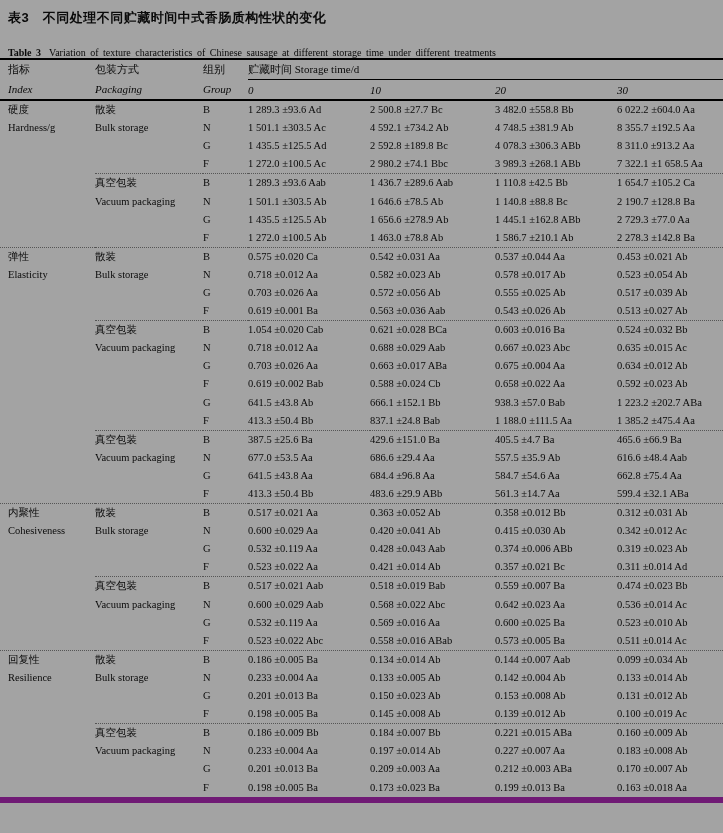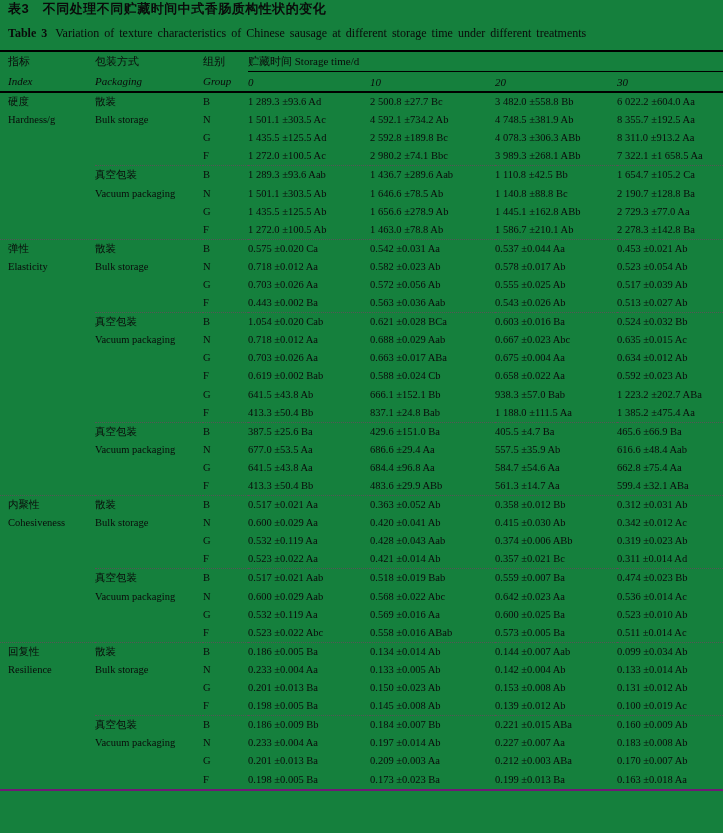--- a/index.html
+++ b/index.html
@@ -1,45 +1,46 @@
 <!DOCTYPE html>
 <html><head>
 <meta charset="utf-8">
 <style>
   html, body { margin: 0; padding: 0; background: #fff; }
   .page {
     width: 723px; height: 833px;
-    background: #15803d;
+    background: #a3a3a3;
     color: #0a0a0a;
     font-family: "Liberation Serif", serif;
     box-sizing: border-box;
+    padding-top: 9px;
     overflow: hidden;
   }
   .title-zh {
     font-family: "Liberation Sans", sans-serif;
     font-weight: bold;
     font-size: 13px;
     padding-left: 8px;
     letter-spacing: 0.5px;
   }
   .title-en {
     font-family: "Liberation Serif", serif;
-    font-size: 12px;
+    font-size: 10px;
     padding-left: 8px;
-    margin-top: 8px;
+    margin-top: 20px;
     word-spacing: 2px;
   }
   .title-en .lbl { font-weight: bold; margin-right: 8px; }
   table.tex {
-    margin-top: 9px;
+    margin-top: 0;
     width: 723px;
     table-layout: fixed;
     border-collapse: collapse;
     border-top: 2px solid #000;
-    border-bottom: 2px solid #701a75;
+    border-bottom: 6px solid #701a75;
   }
   table.tex th, table.tex td {
     font-weight: normal;
     text-align: left;
     vertical-align: middle;
     padding: 0;
     white-space: nowrap;
     overflow: hidden;
   }
   table.tex th:first-child, table.tex td:first-child { padding-left: 8px; }
@@ -201,21 +202,21 @@
           <td>G</td>
           <td>0.703 ±0.026 Aa</td>
           <td>0.572 ±0.056 Ab</td>
           <td>0.555 ±0.025 Ab</td>
           <td>0.517 ±0.039 Ab</td>
         </tr>
         <tr>
           <td></td>
           <td></td>
           <td>F</td>
-          <td>0.443 ±0.002 Ba</td>
+          <td>0.619 ±0.001 Ba</td>
           <td>0.563 ±0.036 Aab</td>
           <td>0.543 ±0.026 Ab</td>
           <td>0.513 ±0.027 Ab</td>
         </tr>
         <tr class="sep-part">
           <td></td>
           <td>真空包装</td>
           <td>B</td>
           <td>1.054 ±0.020 Cab</td>
           <td>0.621 ±0.028 BCa</td>

